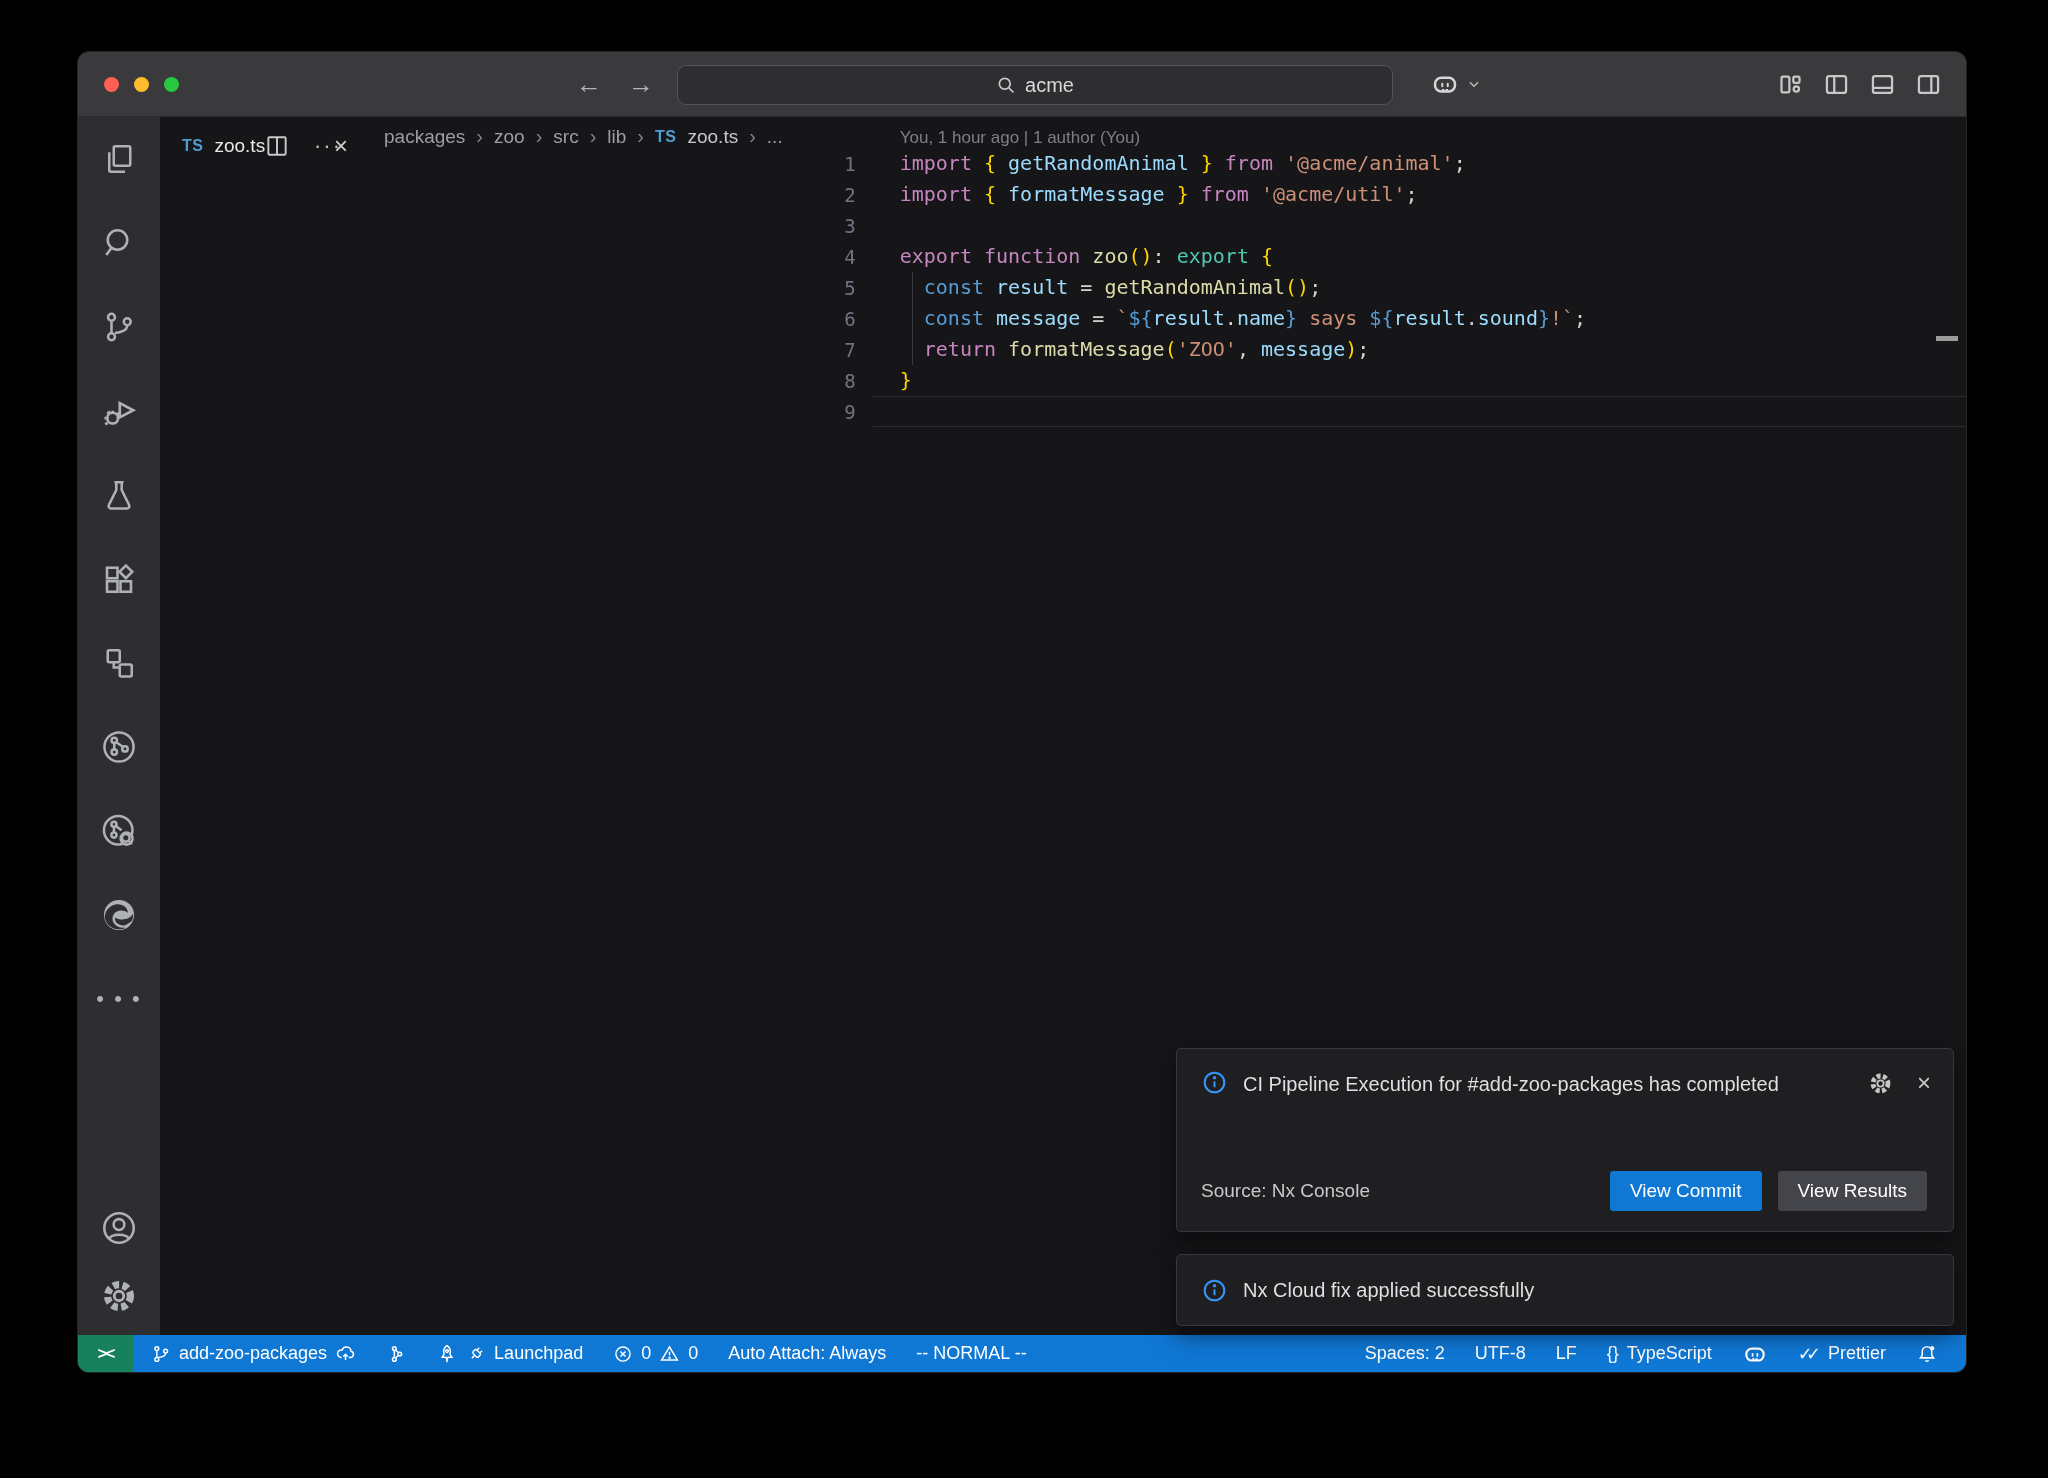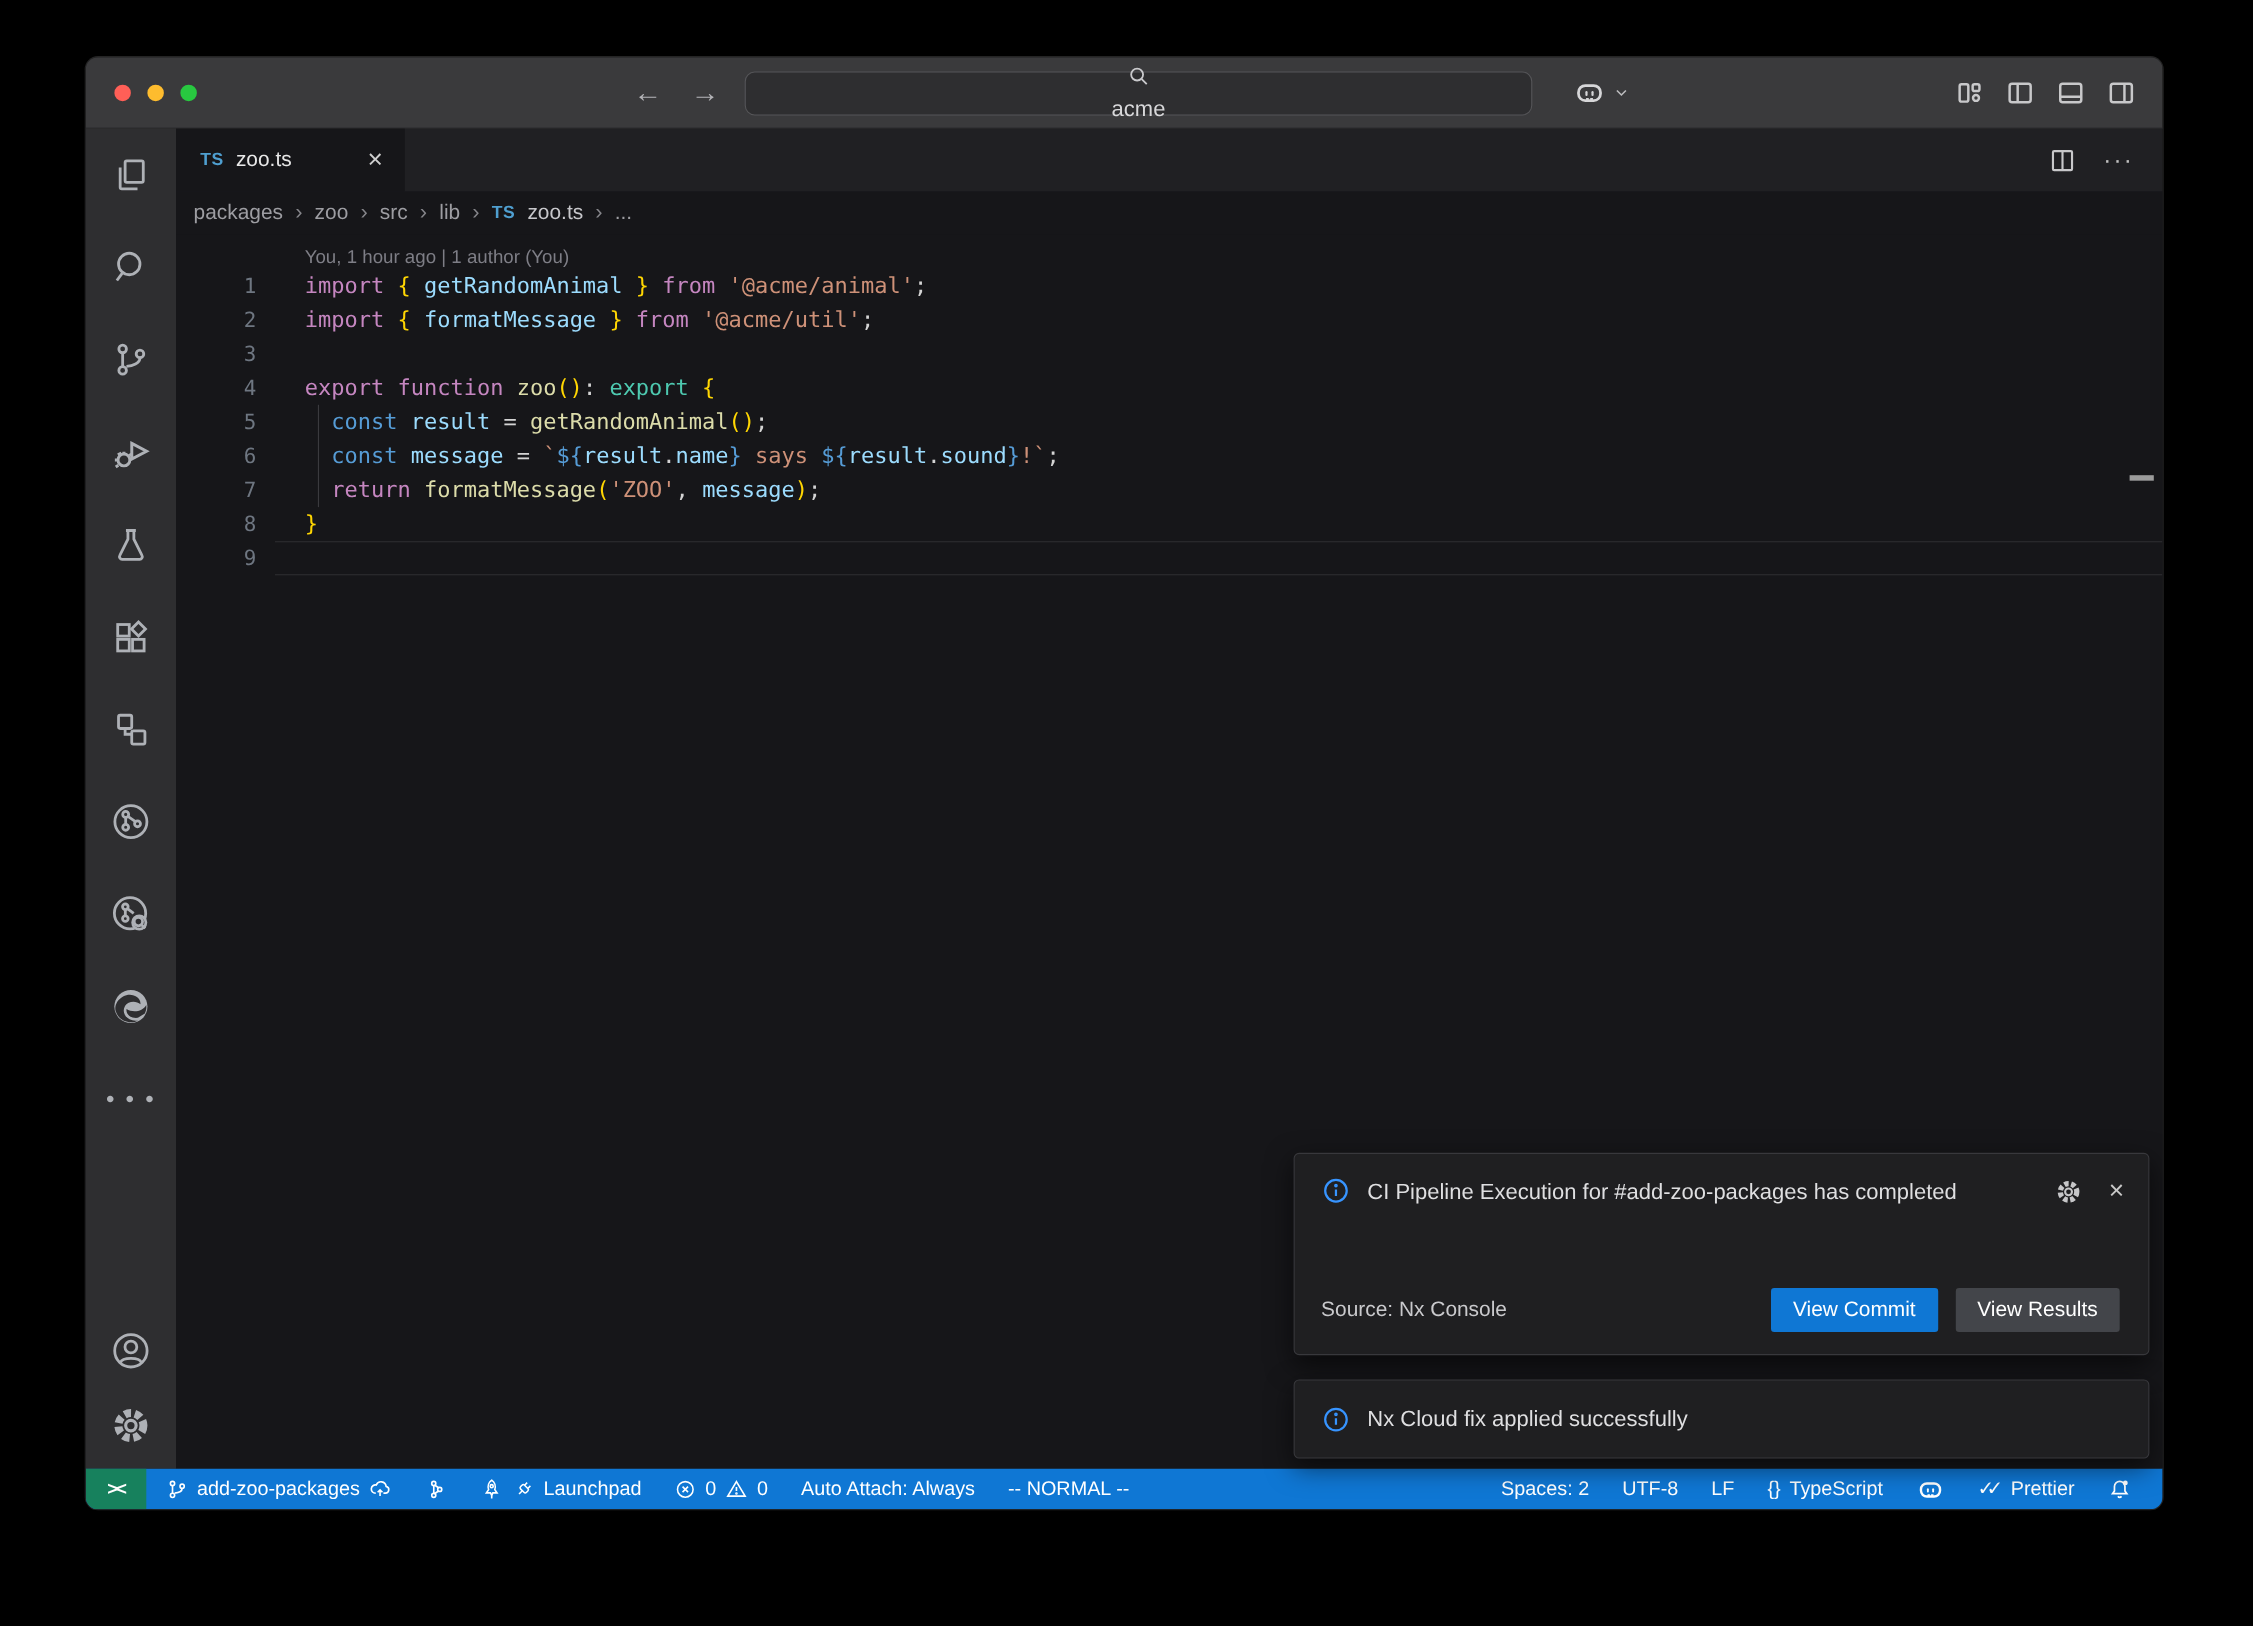--- a/index.html
+++ b/index.html
@@ -14,33 +14,33 @@
   
   .titlebar { position:relative; height:65px; background:#3a3a3c; flex:0 0 65px;
     border-bottom:1px solid #2a2a2c; }
   .lights { position:absolute; left:26px; top:0; height:100%; display:flex; align-items:center; gap:15px; }
   .light { width:15px; height:15px; border-radius:50%; }
   .light.red{background:#ff5f57;} .light.yellow{background:#febc2e;} .light.green{background:#28c840;}
   .navarrows { position:absolute; left:498px; top:0; height:100%; display:flex; align-items:center; gap:26px;
     color:#b4b4b8; font-size:26px; }
   .searchbox { position:absolute; left:599px; top:13px; width:716px; height:40px;
     background:#2e2e30; border:1px solid #555558; border-radius:9px;
-    display:flex; align-items:center; justify-content:center; gap:9px; color:#d8d8da; font-size:20px;flex-direction:column; }
+    display:flex; align-items:center; justify-content:center; gap:9px; color:#d8d8da; font-size:20px; }
   .tb-copilot { position:absolute; left:1352px; top:0; height:100%; display:flex; align-items:center; gap:7px; }
   .layout-btns { position:absolute; right:24px; top:0; height:100%; display:flex; align-items:center; gap:19px; }
 
   
   .main { flex:1; display:flex; min-height:0; }
   .activitybar { width:82px; background:#2e2e30; position:relative; flex:0 0 82px;
     display:flex; flex-direction:column; align-items:center; padding-top:0; }
   .ab-slot { height:84px; display:flex; align-items:center; justify-content:center; width:100%; cursor:pointer; }
   .ab-bottom { position:absolute; left:0; width:100%; display:flex; justify-content:center; }
   .ab-account { bottom:88px; } .ab-gear { bottom:8px; height:62px; align-items:center; display:flex; }
 
-  .editor-group { flex:1; display:flex; flex-direction:column; min-width:0; position:relative; }
+  .editor-group { flex:1; display:flex; flex-direction:row; min-width:0; position:relative; }
   .tabbar { height:57px; flex:0 0 57px; background:#202023; display:flex; align-items:stretch; position:relative; }
   .tab { background:#161619; display:flex; align-items:center; padding:0 20px 0 22px; gap:11px; width:208px; }
   .ts-badge { color:#4f9fd0; font-weight:bold; font-size:16px; letter-spacing:.5px; }
   .tab-label { color:#e8e8e8; font-size:19px; }
   .tab-close { color:#cfcfcf; font-size:24px; margin-left:auto; line-height:1; }
   .editor-actions { position:absolute; right:26px; top:0; height:100%; display:flex; align-items:center; gap:24px; color:#c8c8c8; }
   .dots { color:#c0c0c0; font-size:22px; letter-spacing:2px; }
 
   .breadcrumbs { height:39px; flex:0 0 39px; background:#161619; display:flex; align-items:center;
     padding-left:16px; gap:11px; font-size:19px; color:#9d9da2; }

